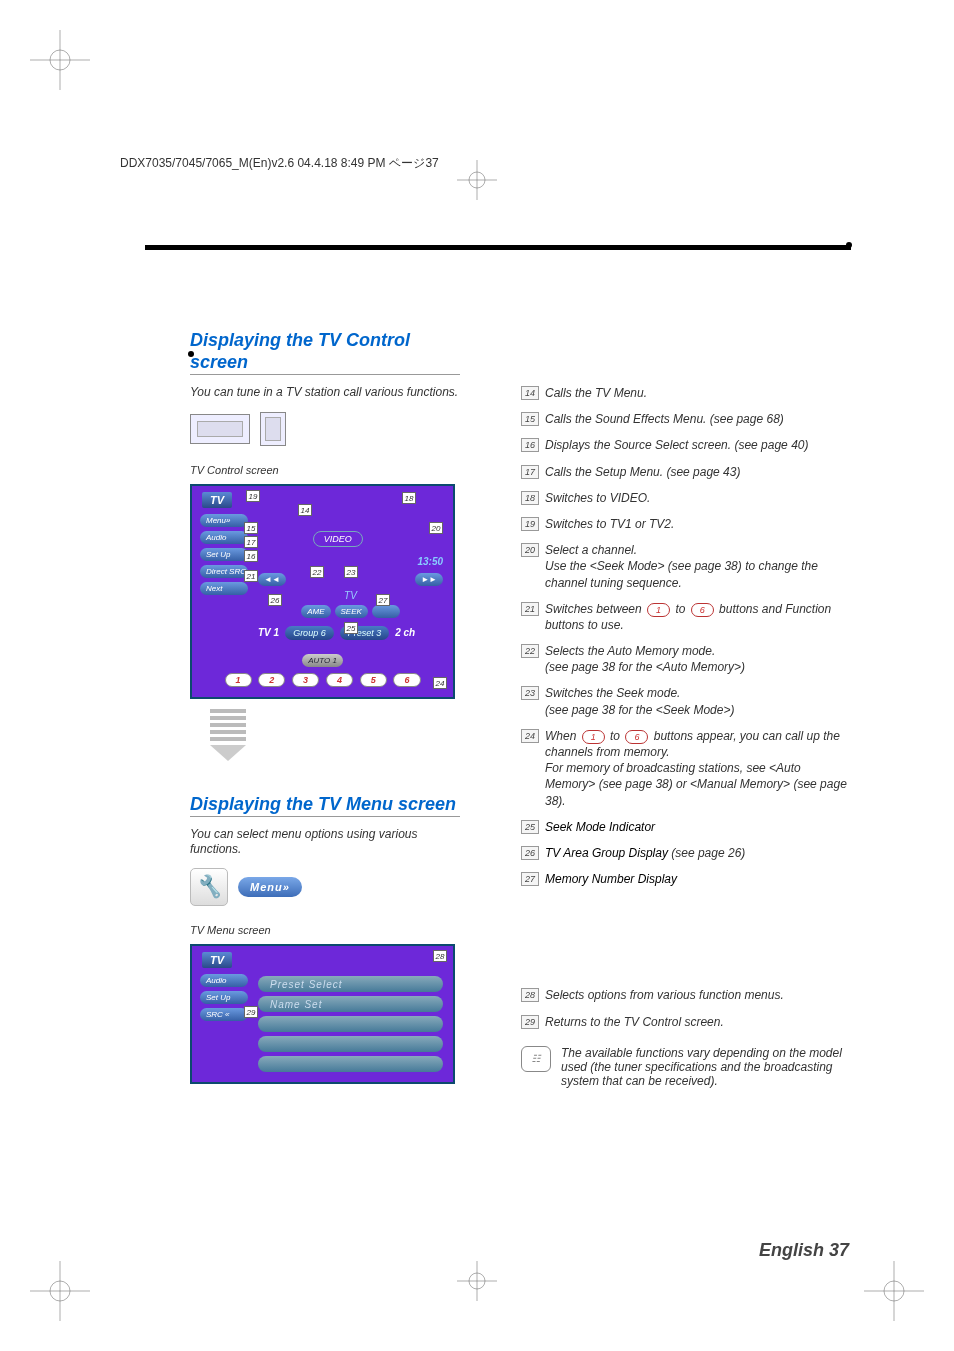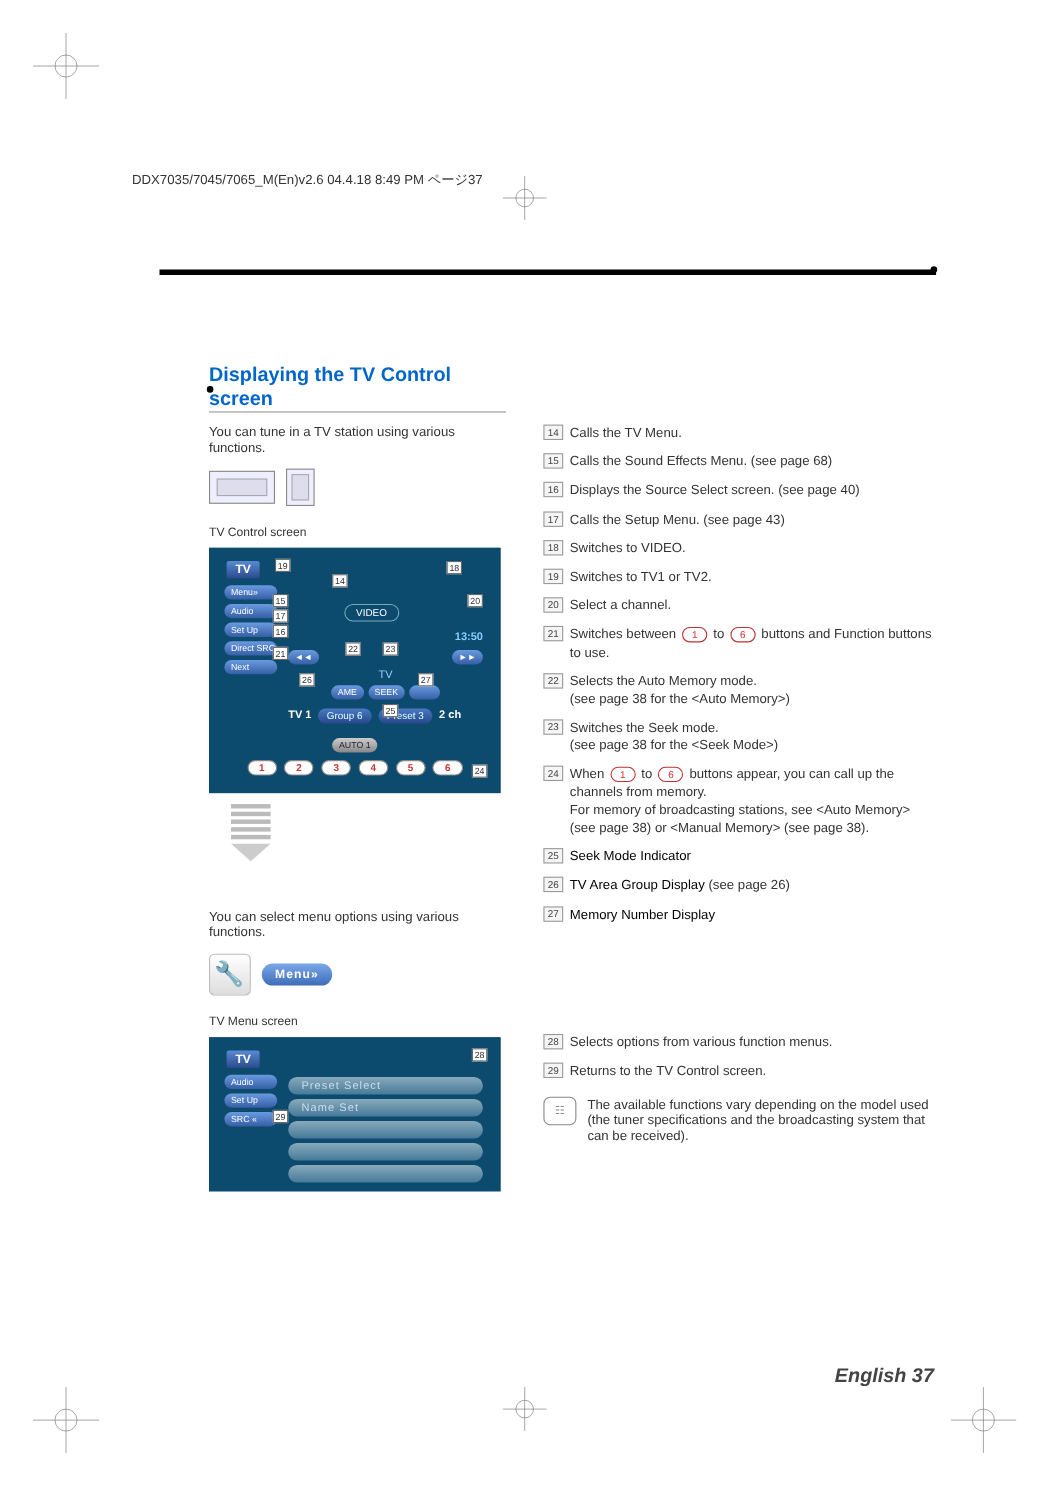--- a/index.html
+++ b/index.html
@@ -54,21 +54,22 @@
     height: 6px;
     border-radius: 50%;
     background: #000;
   }
   .content {
     position: absolute;
     top: 330px;
     left: 190px;
     right: 105px;
     display: flex;
-    gap: 34px;
+    gap: 61px;
+    font-style: italic;
   }
   .col-left { width: 270px; }
   .col-right { flex: 1; padding-top: 55px; }
   h2.section-title {
     color: #0066cc;
     font-size: 18px;
     font-weight: bold;
     margin: 0 0 2px 0;
     line-height: 1.2;
     border-bottom: 1px solid #999;
@@ -90,21 +91,21 @@
     display:flex; align-items:center; justify-content:center; font-size:22px;
     background: linear-gradient(#fff,#ddd);
   }
   .menu-pill {
     display:inline-block; padding:4px 12px; border-radius:12px;
     background: linear-gradient(#7aa8e8,#3d6db8); color:#fff; font-size:11px;
     font-weight:bold; letter-spacing:1px;
   }
   .caption { font-size: 11px; margin: 8px 0; }
   .screenshot {
-    width: 265px; border:6px solid #0c4a6e; background:#0c4a6e;
+    width: 265px; border:2px solid #0c4a6e; background:#6d28d9;
     color:#fff; font-size:10px; padding:6px 4px 10px 4px;
     position:relative;
   }
   .screenshot .top-row { display:flex; align-items:center; gap:6px; padding:0 6px; }
   .screenshot .src-tab {
     background: linear-gradient(#5a8ad4,#2a4a8a); padding:2px 8px; border-radius:2px;
     font-weight:bold; font-size:11px;
   }
   .screenshot .sbtn {
     background: linear-gradient(#6a9ae0,#355fa5); border-radius:10px; padding:2px 10px;
@@ -196,21 +197,21 @@
       <circle cx="20" cy="20" r="8" fill="none" stroke="#777" stroke-width="0.6"></circle>
     </svg>
 
   <div class="black-bar"></div>
   <div class="side-tick"></div>
 
   <div class="content">
 
     <div class="col-left">
       <h2 class="section-title">Displaying the TV Control screen</h2>
-      <p class="intro">You can tune in a TV station using various functions.</p>
+      <p class="intro">You can tune in a TV station call various functions.</p>
       <div class="devices">
         <div class="device-img wide"></div>
         <div class="device-img small"></div>
       </div>
       <div class="caption">TV Control screen</div>
 
       <div class="screenshot">
         <div class="top-row">
           <span class="src-tab">TV</span>
         </div>
@@ -279,20 +280,21 @@
       <div class="bars-down">
         <div></div>
           <div></div>
           <div></div>
           <div></div>
           <div></div>
         <div class="arrow"></div>
       </div>
 
       <div style="height:30px;"></div>
+      <h2 class="section-title">Displaying the TV Menu screen</h2>
       <p class="intro">You can select menu options using various functions.</p>
       <div class="devices">
         <div class="tool-img">🔧</div>
         <span class="menu-pill">Menu»</span>
       </div>
       <div class="caption">TV Menu screen</div>
 
       <div class="screenshot menu-screen" style="height:140px;">
         <div class="top-row">
           <span class="src-tab">TV</span>
@@ -339,20 +341,21 @@
             <span>Switches to VIDEO.</span>
           </li>
         <li>
             <span class="idx">19</span>
             <span>Switches to TV1 or TV2.</span>
           </li>
         <li>
             <span class="idx">20</span>
           <span>
             <span>Select a channel.</span><br>
+            <span>Use the &lt;Seek Mode&gt; (see page 38) to change the channel tuning sequence.</span>
           </span>
         </li>
         <li>
             <span class="idx">21</span>
           <span>
             <span>Switches between </span><span class="inline-pill">1</span><span> to </span><span class="inline-pill">6</span><span> buttons and Function buttons to use.</span>
           </span>
         </li>
         <li>
             <span class="idx">22</span>

